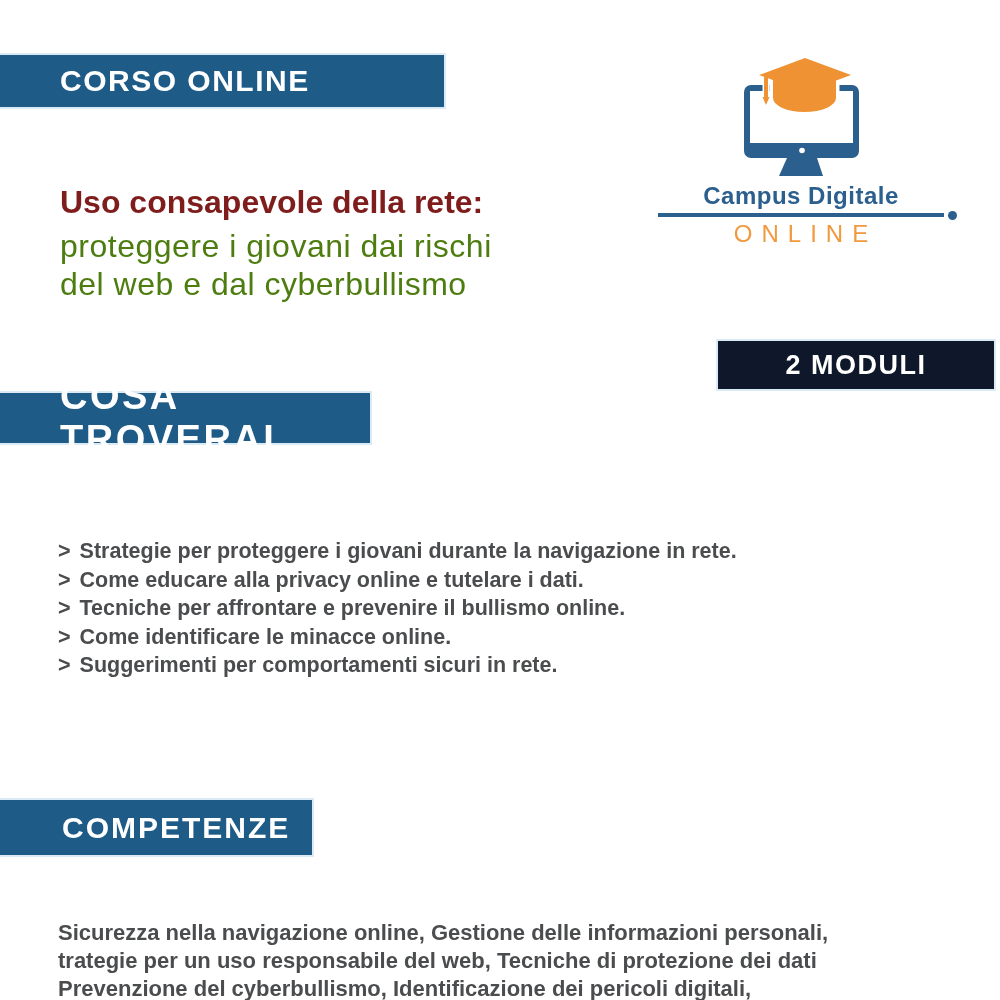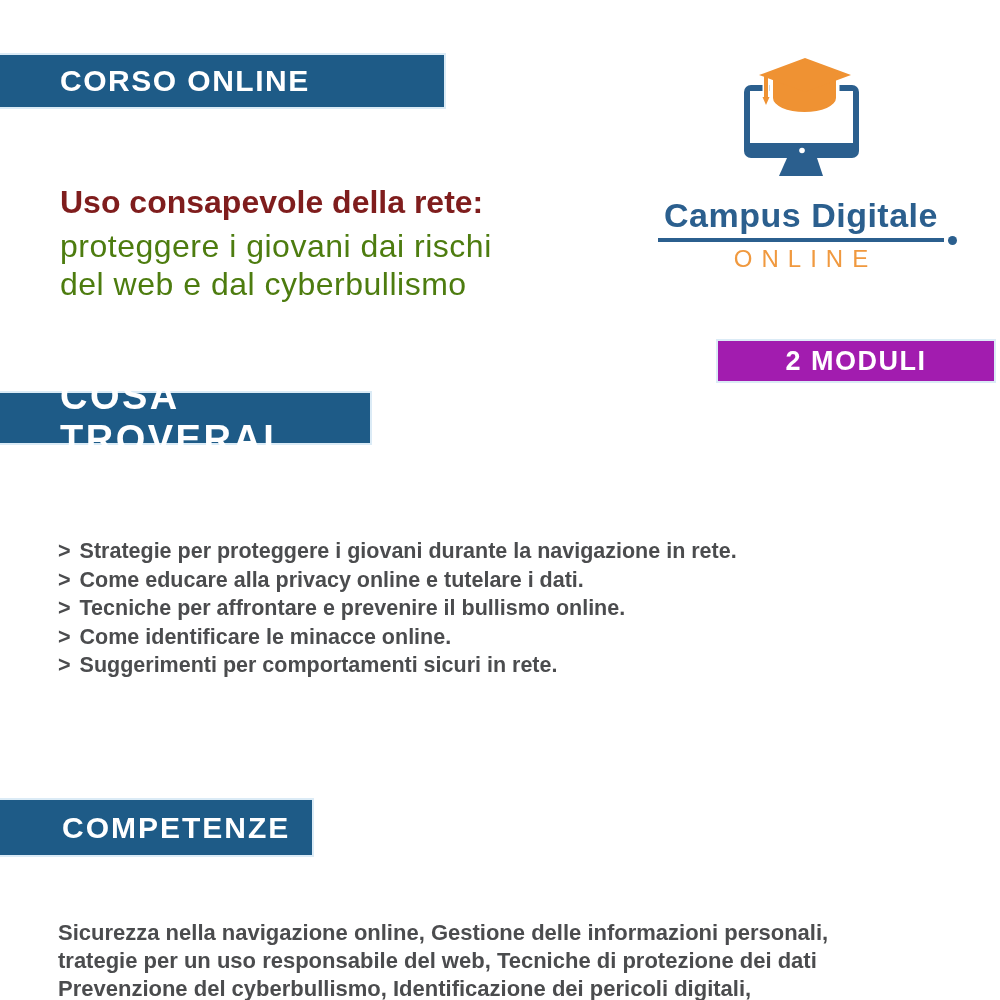--- a/index.html
+++ b/index.html
@@ -23,37 +23,37 @@
     align-items: center;
     font-weight: 700;
     letter-spacing: 1.5px;
     box-shadow: 0 0 0 2px rgba(190, 218, 238, 0.55);
   }
   .banner-corso   { left: 0; top: 55px;  width: 444px; height: 52px; font-size: 30px; padding-left: 60px; }
   .banner-cosa    { left: 0; top: 393px; width: 370px; height: 50px; font-size: 38px; padding-left: 60px; letter-spacing: 2.5px; }
   .banner-comp    { left: 0; top: 800px; width: 312px; height: 55px; font-size: 30px; padding-left: 62px; letter-spacing: 2px; }
   .badge-moduli   {
     position: absolute;
-    left: 718px; top: 341px; width: 276px; height: 40px;
-    background: #a21caf; color: #fff;
+    left: 718px; top: 341px; width: 276px; height: 48px;
+    background: #0f172a; color: #fff;
     display: flex; align-items: center; justify-content: center;
     font-weight: 700; font-size: 27px; letter-spacing: 1.5px;
     box-shadow: 0 0 0 2px rgba(190, 218, 238, 0.55);
   }
 
   
   .logo {
     position: absolute;
     left: 645px; top: 52px; width: 312px;
     text-align: center;
   }
   .logo svg { display: block; margin: 0 auto; }
   .logo-name {
-    margin-top: 18px;
-    font-size: 34px;
+    margin-top: 4px;
+    font-size: 24px;
     font-weight: 700;
     color: #2B5F8E;
     letter-spacing: 0.5px;
     white-space: nowrap;
   }
   .logo-rule {
     position: relative;
     width: 286px;
     height: 4px;
     background: #2B5F8E;

